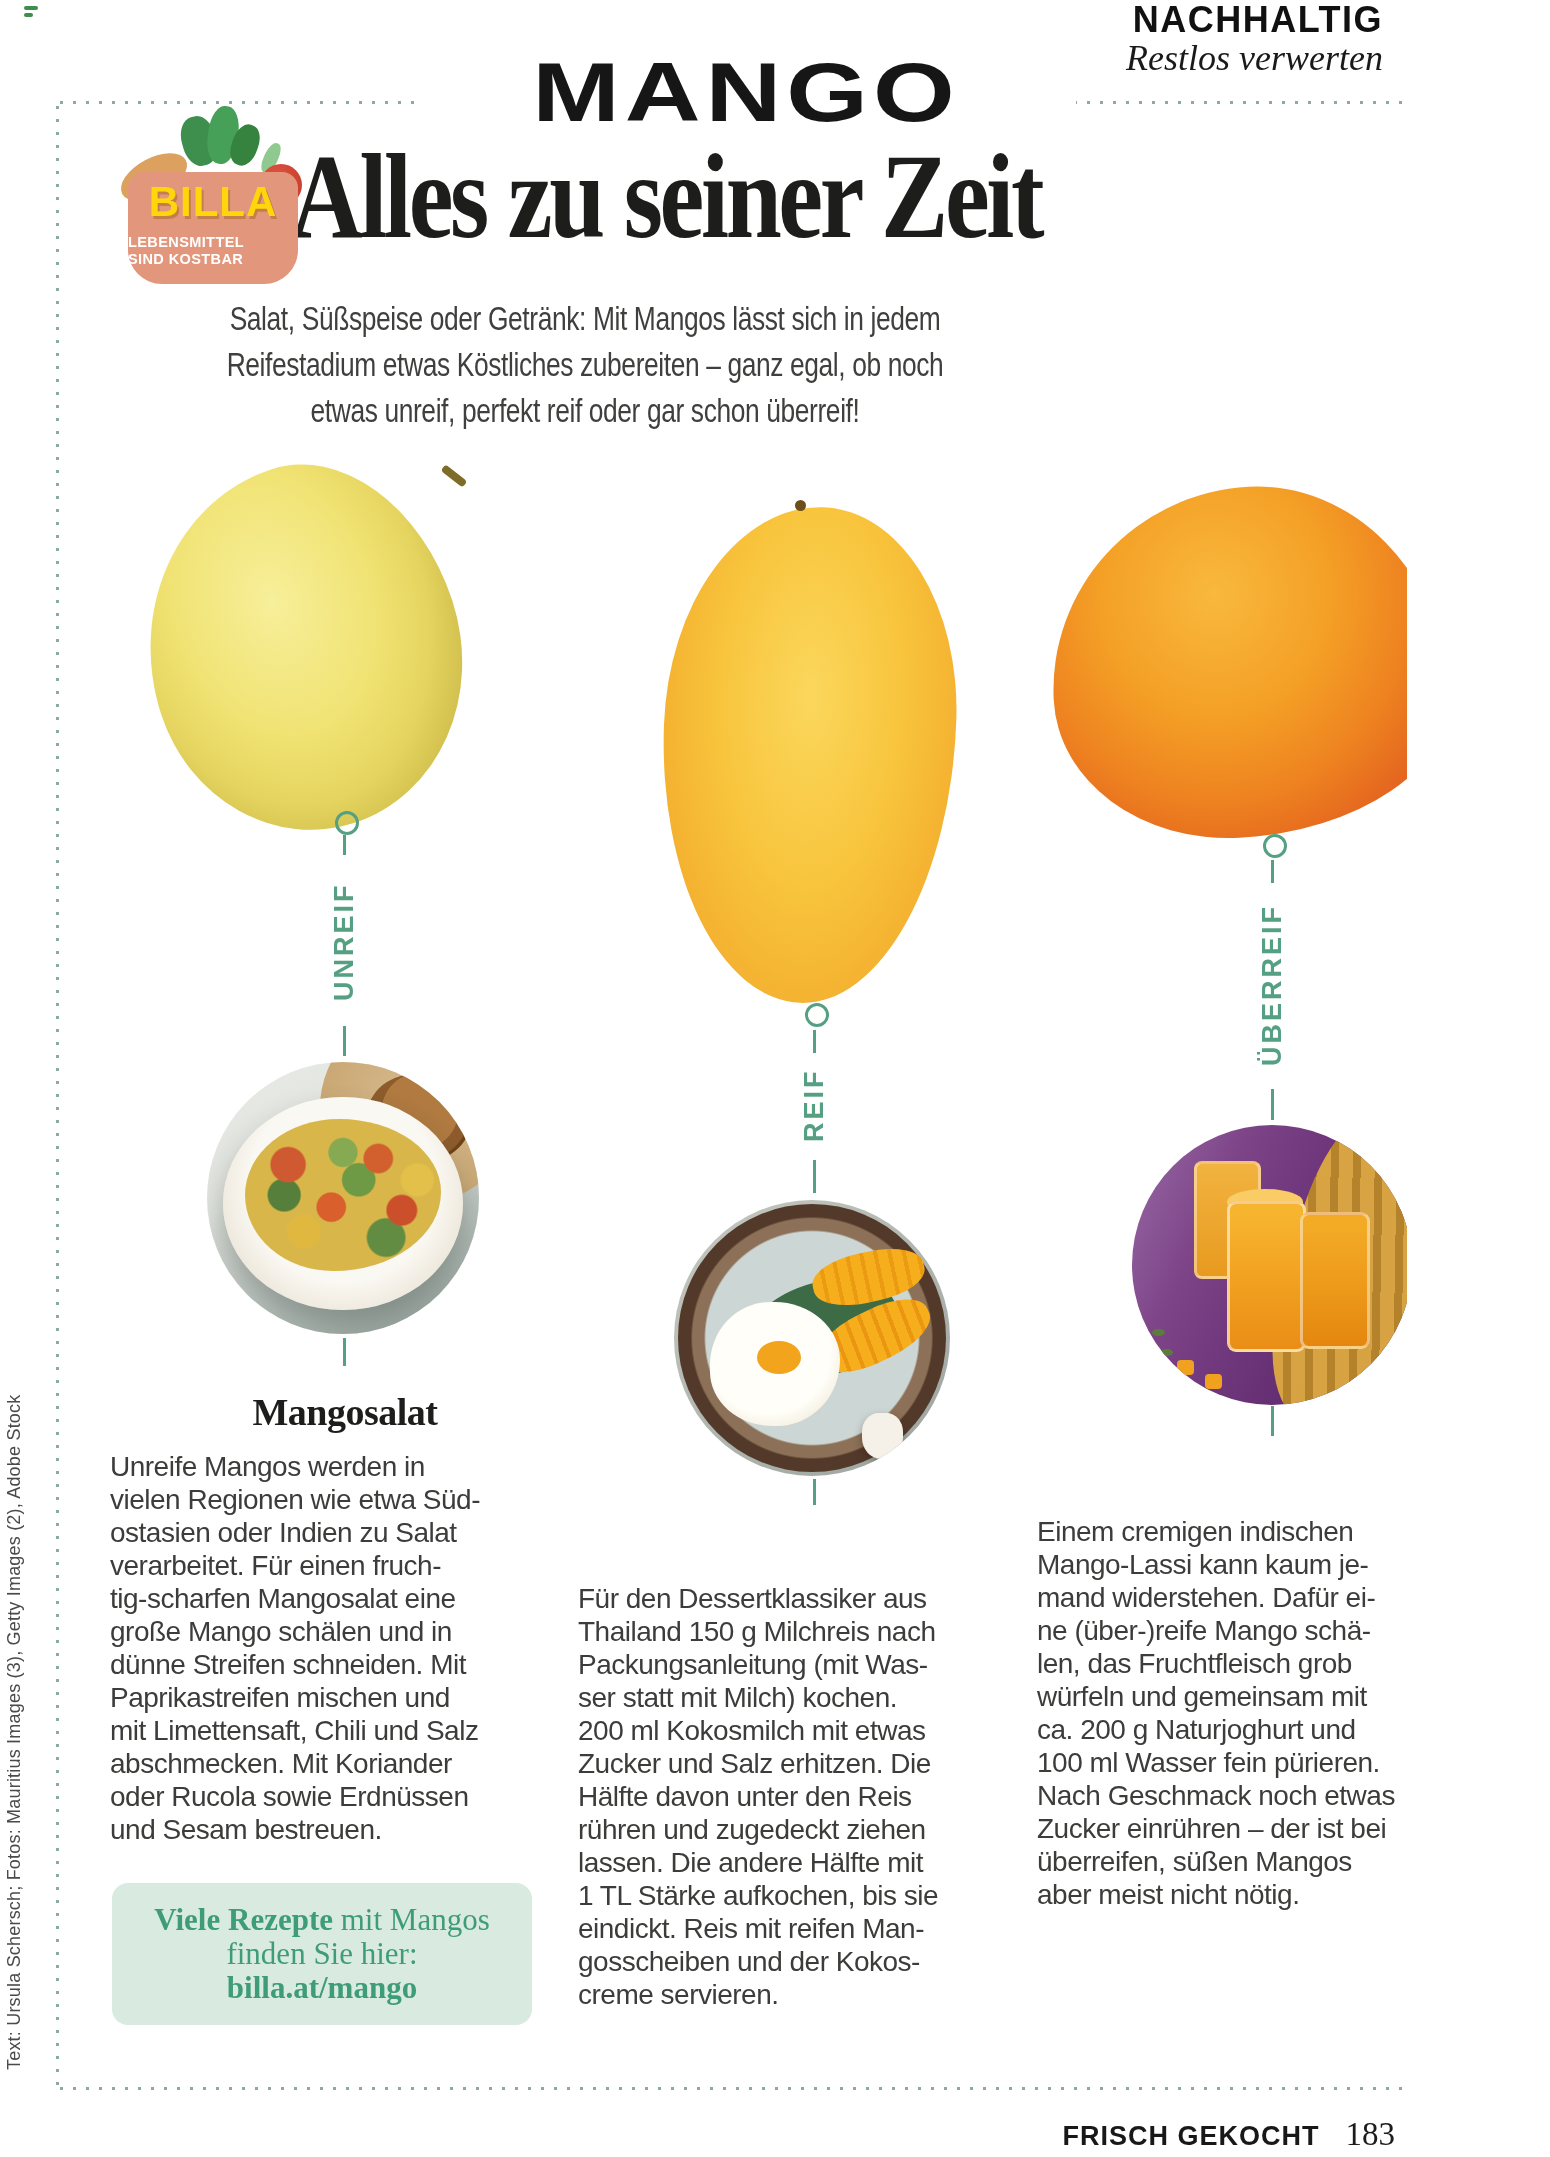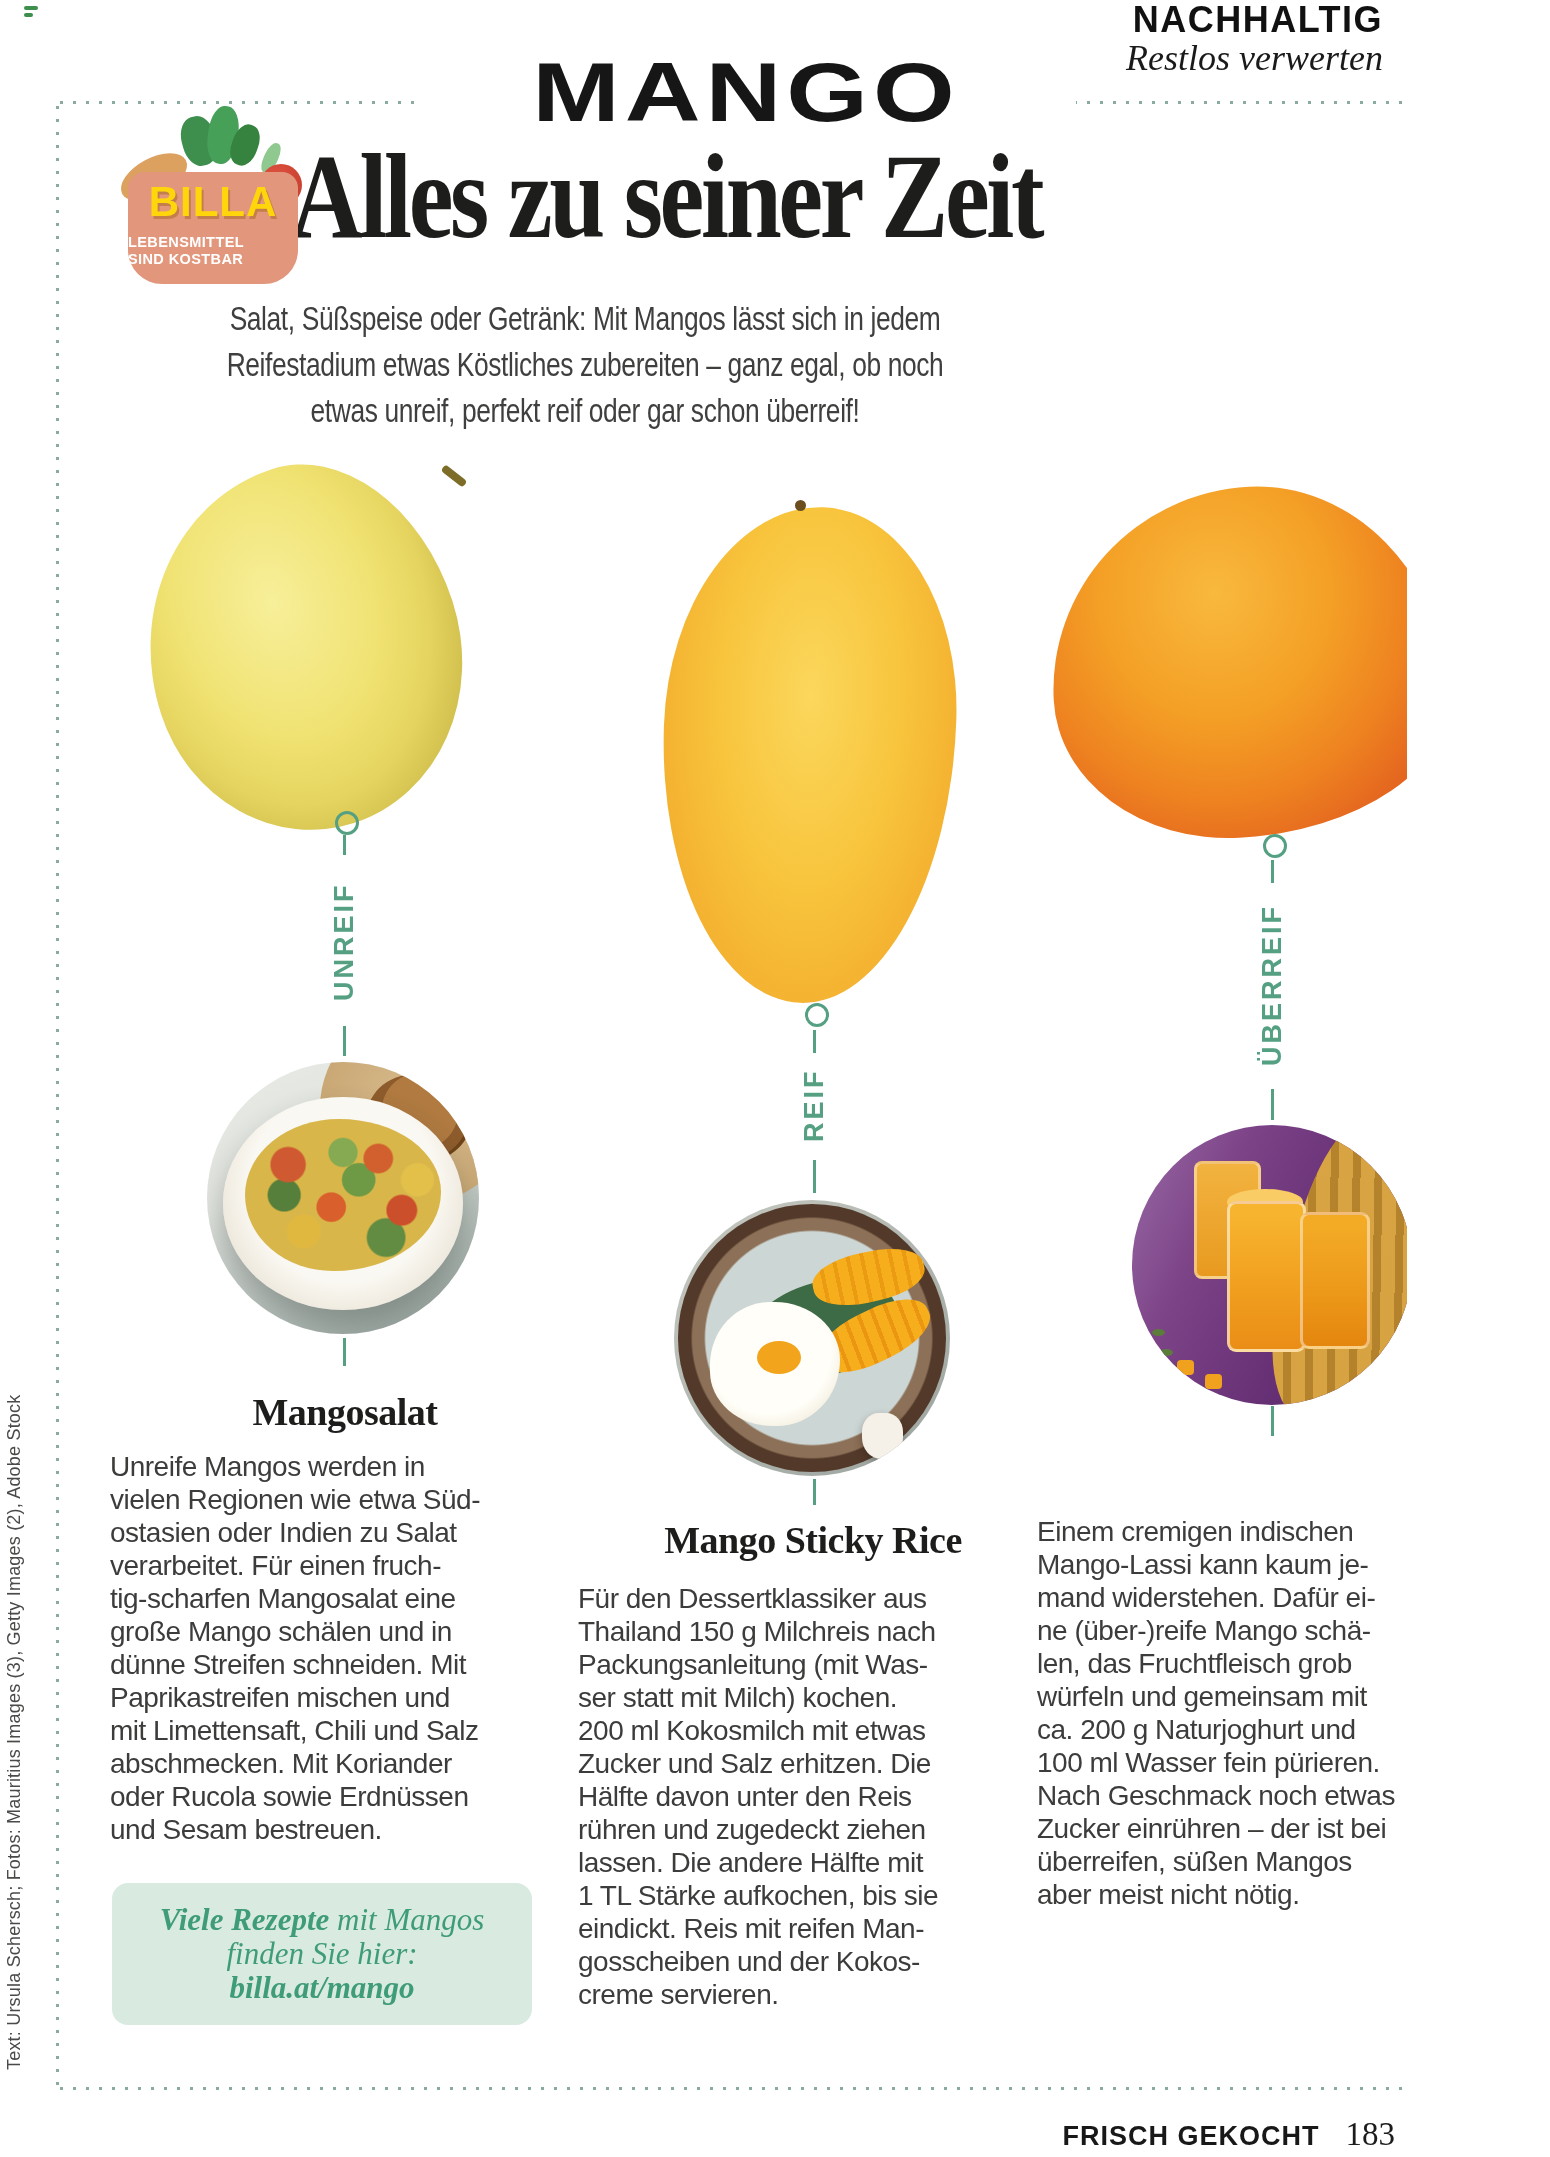--- a/index.html
+++ b/index.html
@@ -112,21 +112,21 @@
   .p3-glass2{left:60%;top:31%;width:23%;height:47%;border-radius:9px;border:3px solid rgba(255,255,255,.45);
     background:linear-gradient(#f3ab26 8%,#ec9818 60%,#e4860f);}
   .p3-cube{width:17px;height:15px;border-radius:4px;background:#f0a21e;}
   .p3-seed{width:13px;height:7px;border-radius:50%;background:#5c7c3c;}
   
   .stage-heading{position:absolute;z-index:2;margin:0;text-align:center;font-family:"Liberation Serif",serif;font-weight:700;font-size:38px;color:var(--ink);letter-spacing:-0.5px;}
   .stage-body{position:absolute;z-index:2;margin:0;text-align:left;font-size:28px;letter-spacing:-0.5px;line-height:33px;color:var(--body);white-space:pre-line;}
   
   .promo{position:absolute;left:112px;top:1883px;width:420px;height:142px;background:var(--promo-bg);border-radius:16px;z-index:2;
     display:flex;flex-direction:column;align-items:center;justify-content:center;
-    font-family:"Liberation Serif",serif;font-size:31px;line-height:34px;color:var(--promo-text);text-align:center;font-style:italic;}
+    font-family:"Liberation Serif",serif;font-size:31px;line-height:34px;color:var(--promo-text);text-align:center;}
   .promo b{font-weight:700;}
   
   .credits{position:absolute;left:4px;top:1310px;height:760px;z-index:2;
     writing-mode:vertical-rl;transform:rotate(180deg);
     font-size:18px;color:#4a4a48;letter-spacing:0.2px;white-space:nowrap;}
   .footer{position:absolute;right:12px;top:2116px;z-index:2;display:flex;align-items:baseline;gap:26px;text-align:right;}
   .footer-brand{font-weight:800;font-size:27px;letter-spacing:1px;color:#181818;}
   .footer-page{font-family:"Liberation Serif",serif;font-size:33px;color:#1c1c1c;}
 </style>
 </head>
@@ -226,21 +226,20 @@
 verarbeitet. Für einen fruch-
 tig-scharfen Mangosalat eine
 große Mango schälen und in
 dünne Streifen schneiden. Mit
 Paprikastreifen mischen und
 mit Limettensaft, Chili und Salz
 abschmecken. Mit Koriander
 oder Rucola sowie Erdnüssen
 und Sesam bestreuen.</p>
 
-  <h3 class="stage-heading" style="left:563px;top:1518px;width:500px;">Mango Sticky Rice</h3>
   <p class="stage-body" style="left:578px;top:1582px;width:470px;">Für den Dessertklassiker aus
 Thailand 150 g Milchreis nach
 Packungsanleitung (mit Was-
 ser statt mit Milch) kochen.
 200 ml Kokosmilch mit etwas
 Zucker und Salz erhitzen. Die
 Hälfte davon unter den Reis
 rühren und zugedeckt ziehen
 lassen. Die andere Hälfte mit
 1 TL Stärke aufkochen, bis sie

